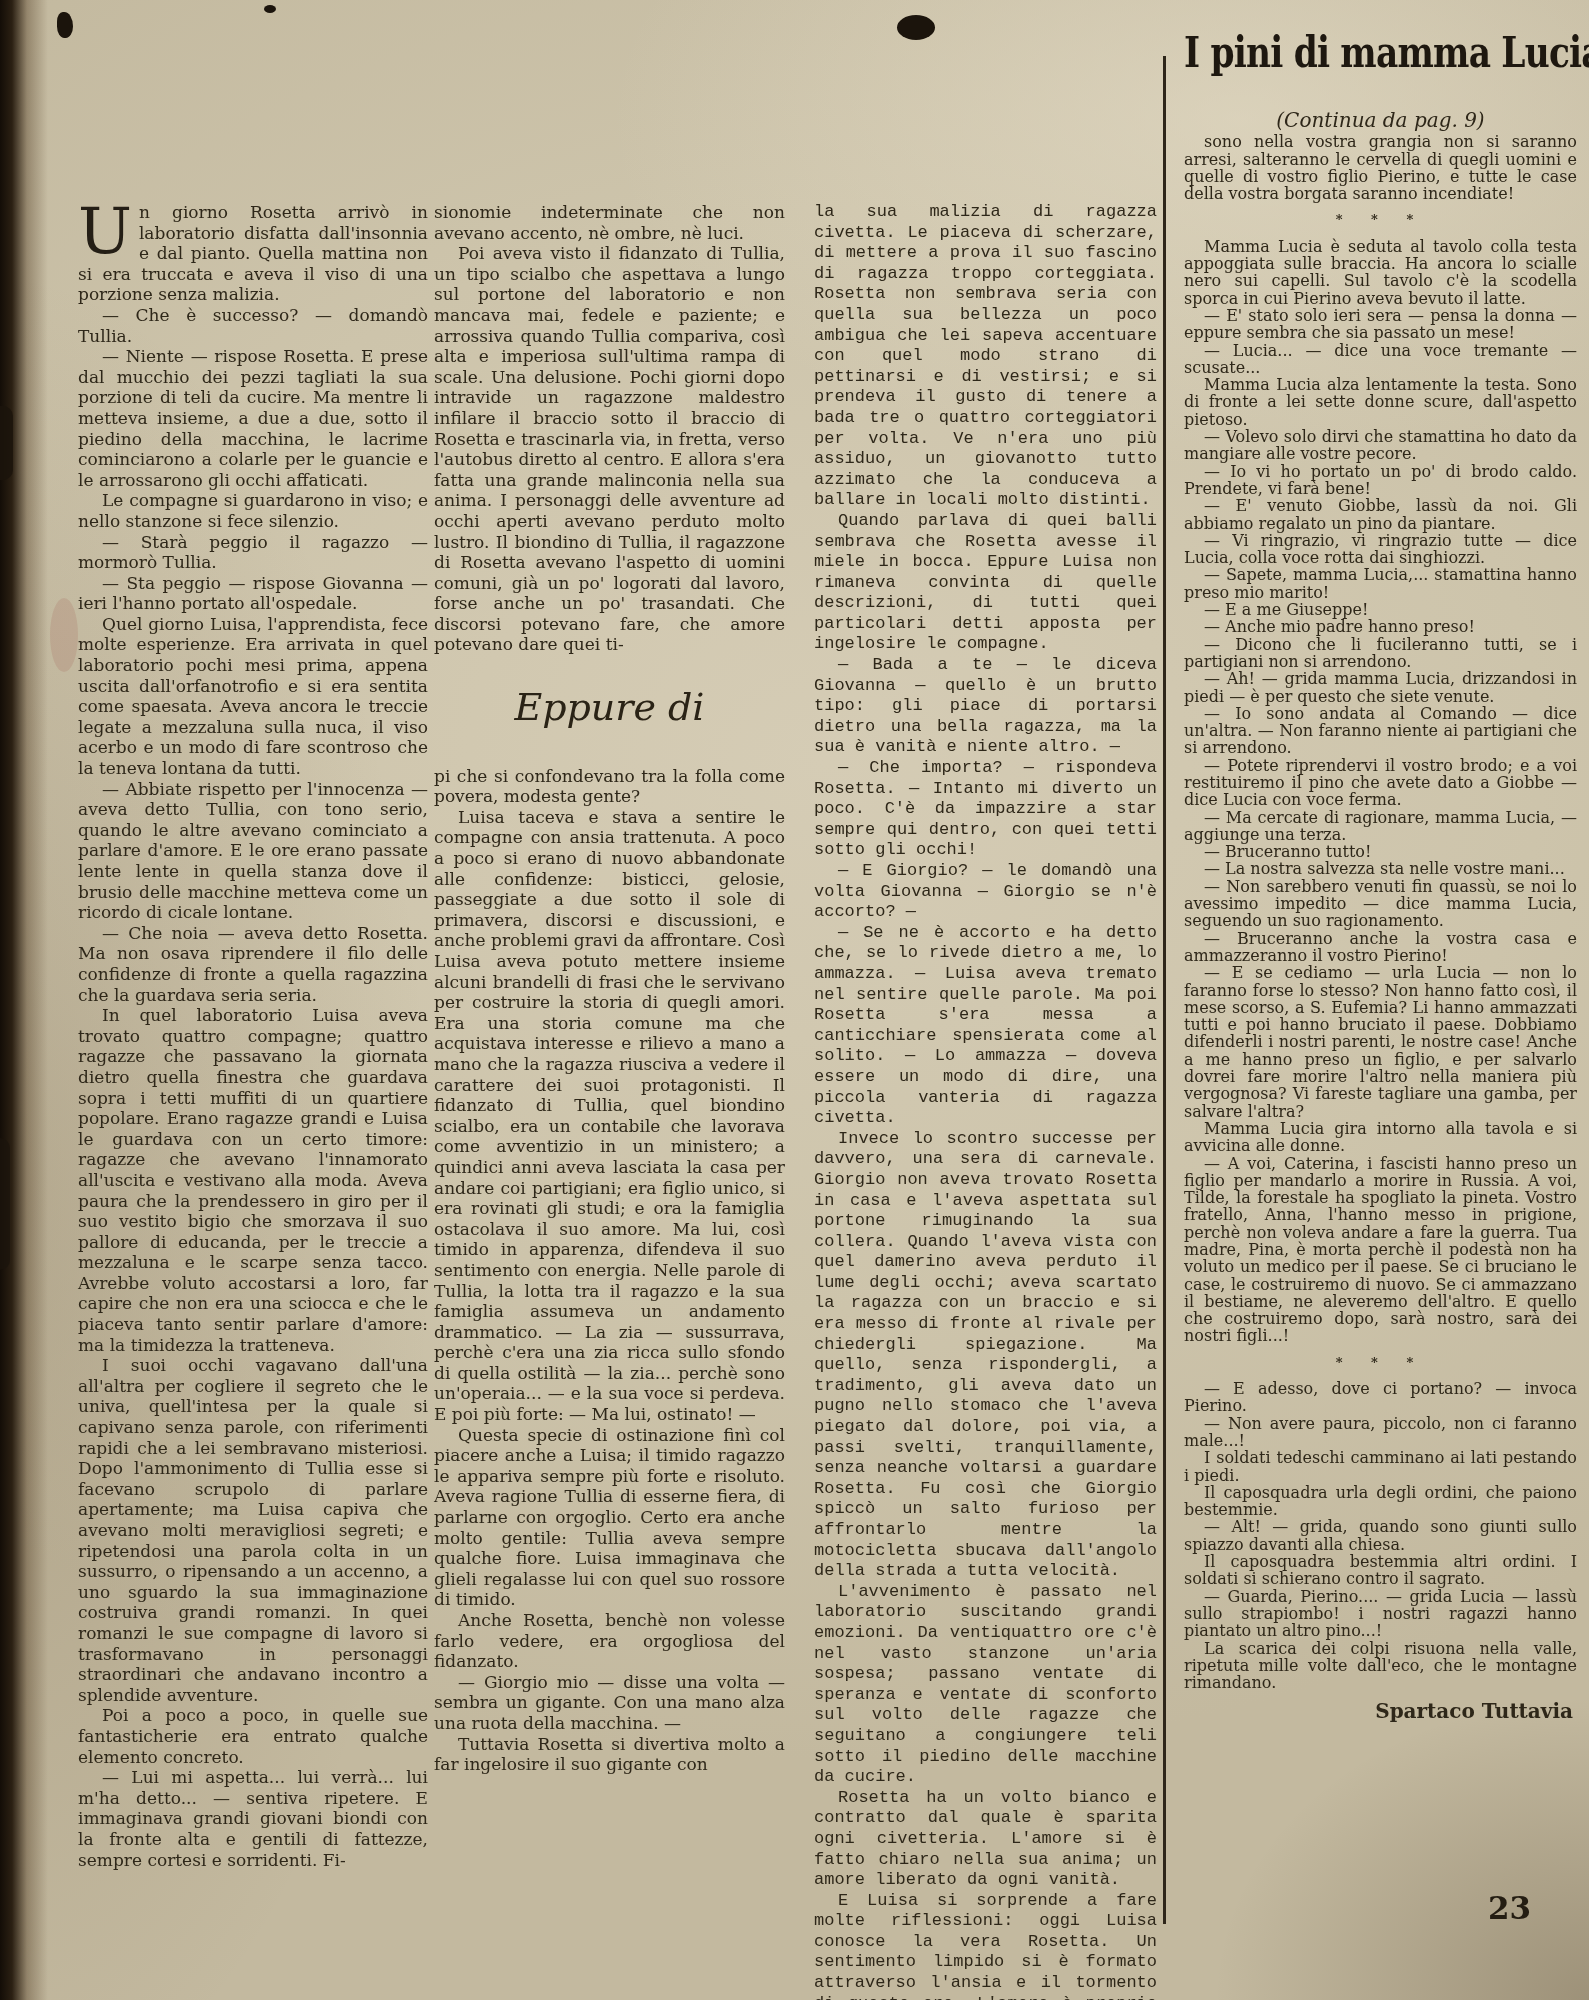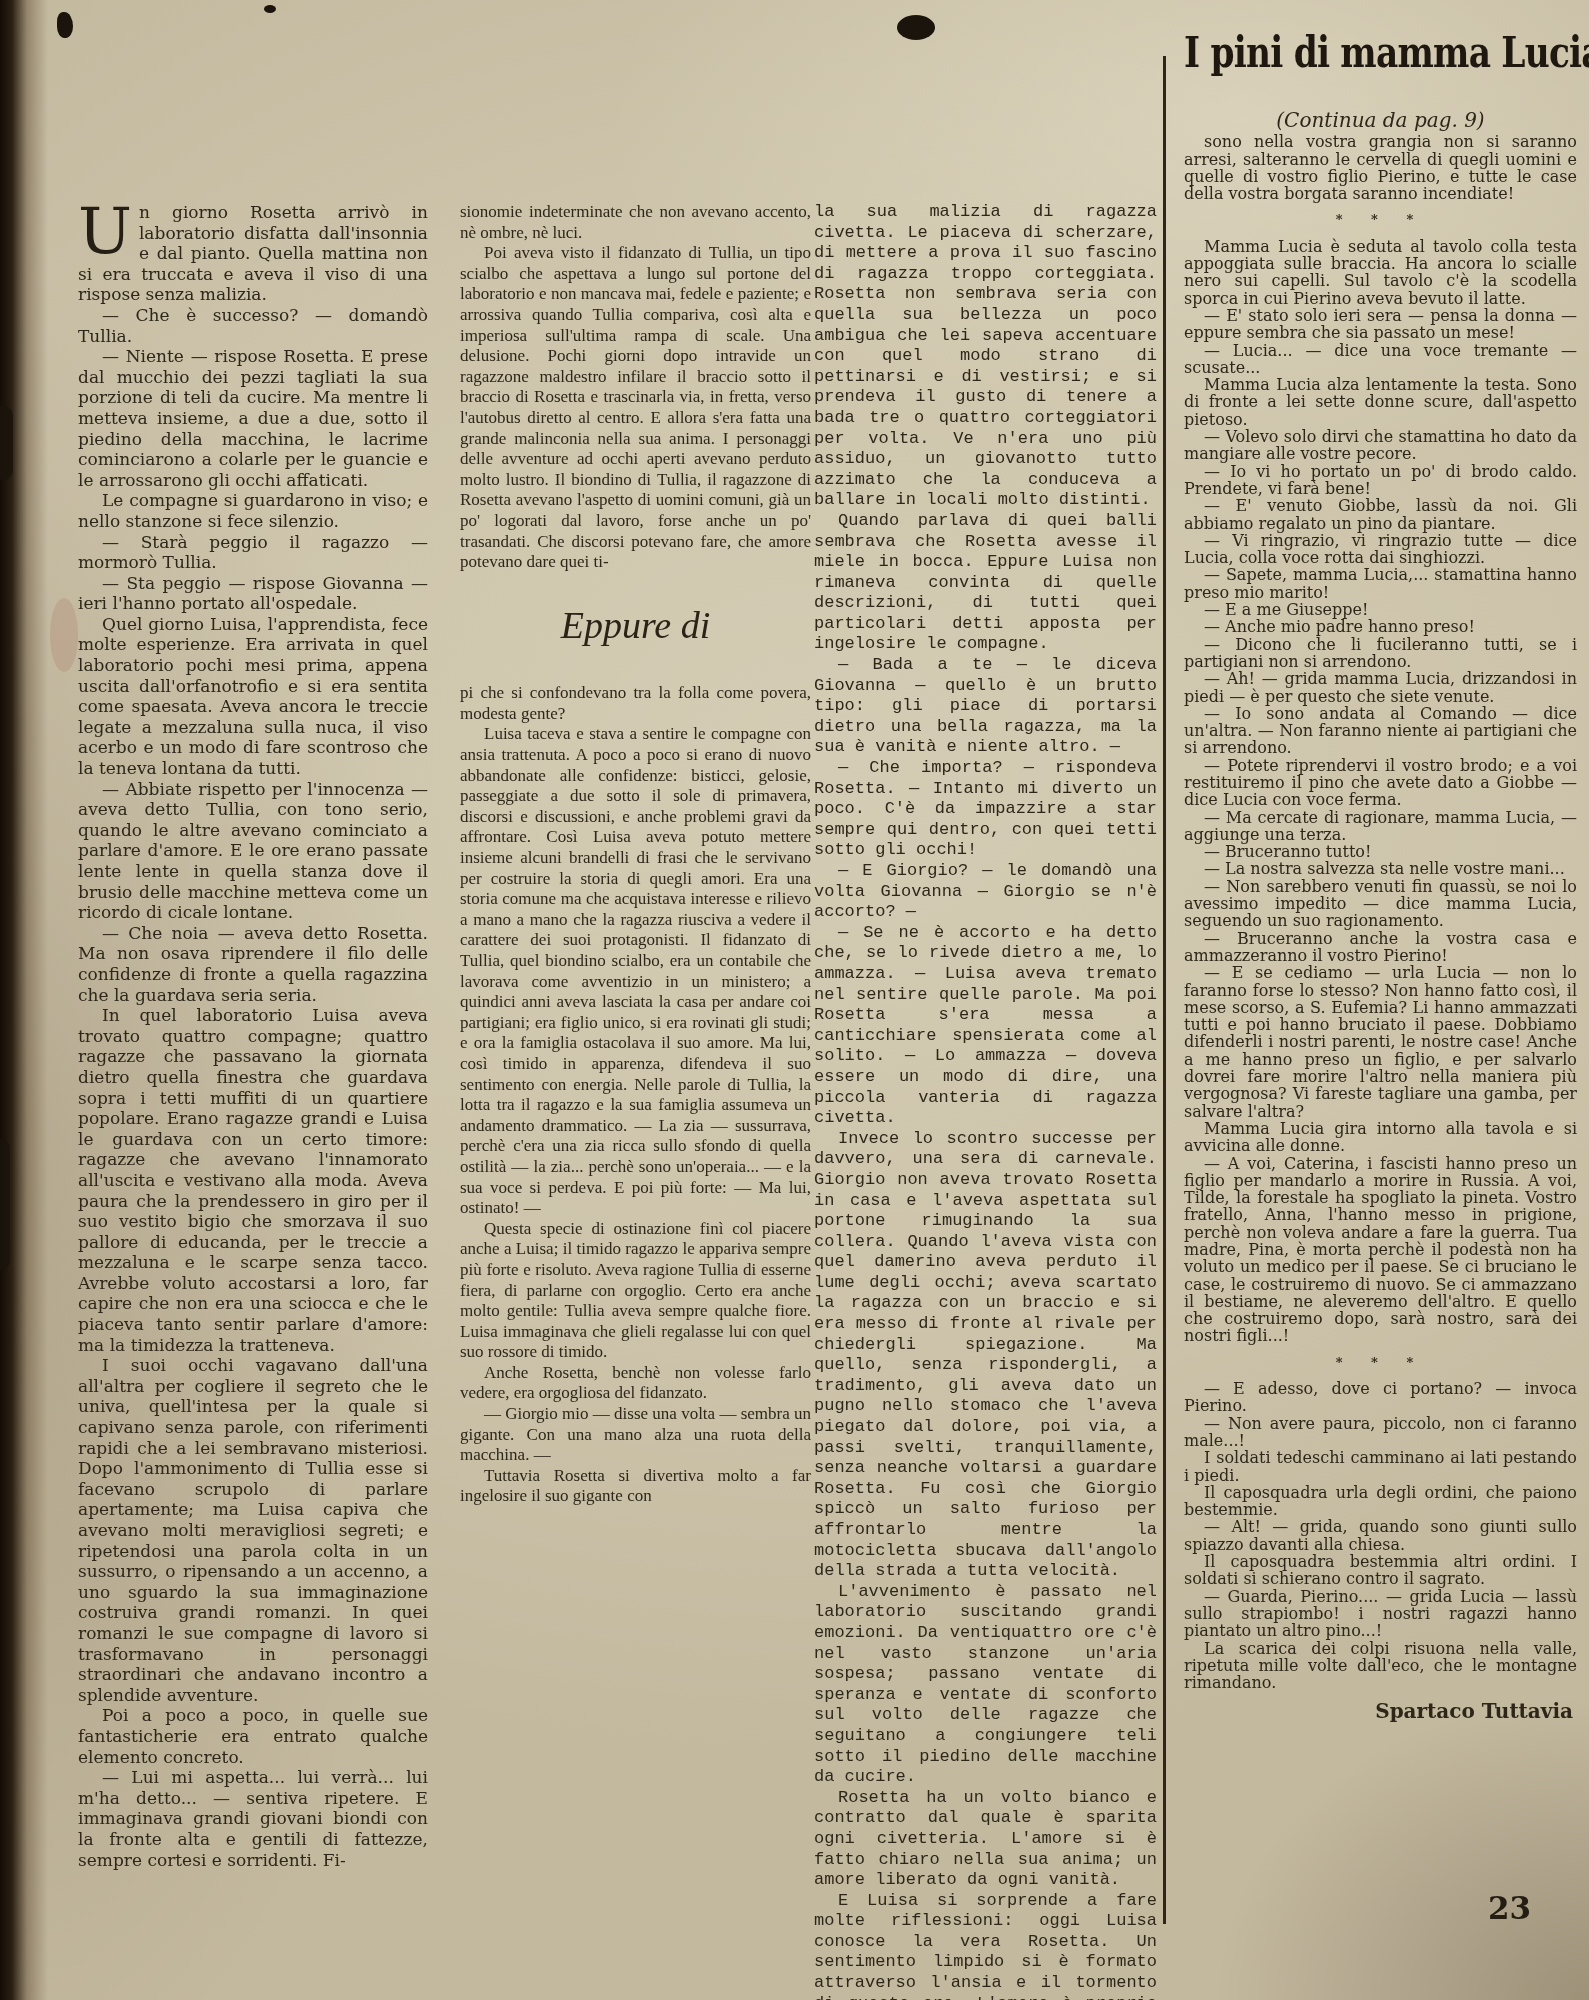--- a/index.html
+++ b/index.html
@@ -22,21 +22,21 @@
   .speck.s5{left:0;top:1138px;width:10px;height:132px;border-radius:0 10px 10px 0;opacity:.75;}
   .stain{position:absolute;left:50px;top:598px;width:28px;height:74px;border-radius:50%;
     background:rgba(158,88,78,.18);}
 
   .headline{position:absolute;left:78px;top:34px;width:1072px;height:135px;margin:0;}
   .headline-inner{display:inline-block;white-space:nowrap;font-weight:bold;font-size:122px;
     line-height:1.05;letter-spacing:-2px;transform:scaleX(.84);transform-origin:left top;color:#1d1812;}
 
   .col{position:absolute;top:202px;text-align:justify;font-size:17px;line-height:20.6px;}
   .col1{left:78px;width:350px;}
-  .col2{left:460px;width:351px;font-family:Liberation Serif, serif;}
+  .col2{left:434px;width:351px;}
   .col3{left:814px;width:343px;font-family:Liberation Mono, monospace;}
   .para{margin:0;text-indent:24px;}
   .flush{text-indent:0;}
   .plist{display:contents;}
   .dropcap{float:left;font-size:64px;line-height:52px;padding:3px 7px 0 0;color:#241e15;}
 
   .byline{text-align:center;font-style:italic;margin:42px 0 48px;color:#2a2316;}
   .byline-line1{font-size:38px;margin-bottom:36px;}
   .byline-line2{font-size:40px;letter-spacing:9px;}
 
@@ -61,21 +61,21 @@
   <div class="edge-left"></div>
   <div class="speck s1"></div>
   <div class="speck s2"></div>
   <div class="speck s3"></div>
   <div class="speck s4"></div>
   <div class="speck s5"></div>
   <div class="stain"></div>
 
 
   <section class="col col1">
-    <p class="para flush"><span class="dropcap">U</span><span>n giorno Rosetta arrivò in laboratorio disfatta dall'insonnia e dal pianto. Quella mattina non si era truccata e aveva il viso di una rispose senza malizia.</span></p>
+    <p class="para flush"><span class="dropcap">U</span><span>n giorno Rosetta arrivò in laboratorio disfatta dall'insonnia e dal pianto. Quella mattina non si era truccata e aveva il viso di una porzione senza malizia.</span></p>
     <div class="plist"><p class="para">— Che è successo? — domandò Tullia.</p><p class="para">— Niente — rispose Rosetta. E prese dal mucchio dei pezzi tagliati la sua porzione di teli da cucire. Ma mentre li metteva insieme, a due a due, sotto il piedino della macchina, le lacrime cominciarono a colarle per le guancie e le arrossarono gli occhi affaticati.</p><p class="para">Le compagne si guardarono in viso; e nello stanzone si fece silenzio.</p><p class="para">— Starà peggio il ragazzo — mormorò Tullia.</p><p class="para">— Sta peggio — rispose Giovanna — ieri l'hanno portato all'ospedale.</p><p class="para">Quel giorno Luisa, l'apprendista, fece molte esperienze. Era arrivata in quel laboratorio pochi mesi prima, appena uscita dall'orfanotrofio e si era sentita come spaesata. Aveva ancora le treccie legate a mezzaluna sulla nuca, il viso acerbo e un modo di fare scontroso che la teneva lontana da tutti.</p><p class="para">— Abbiate rispetto per l'innocenza — aveva detto Tullia, con tono serio, quando le altre avevano cominciato a parlare d'amore. E le ore erano passate lente lente in quella stanza dove il brusio delle macchine metteva come un ricordo di cicale lontane.</p><p class="para">— Che noia — aveva detto Rosetta. Ma non osava riprendere il filo delle confidenze di fronte a quella ragazzina che la guardava seria seria.</p><p class="para">In quel laboratorio Luisa aveva trovato quattro compagne; quattro ragazze che passavano la giornata dietro quella finestra che guardava sopra i tetti muffiti di un quartiere popolare. Erano ragazze grandi e Luisa le guardava con un certo timore: ragazze che avevano l'innamorato all'uscita e vestivano alla moda. Aveva paura che la prendessero in giro per il suo vestito bigio che smorzava il suo pallore di educanda, per le treccie a mezzaluna e le scarpe senza tacco. Avrebbe voluto accostarsi a loro, far capire che non era una sciocca e che le piaceva tanto sentir parlare d'amore: ma la timidezza la tratteneva.</p><p class="para">I suoi occhi vagavano dall'una all'altra per cogliere il segreto che le univa, quell'intesa per la quale si capivano senza parole, con riferimenti rapidi che a lei sembravano misteriosi. Dopo l'ammonimento di Tullia esse si facevano scrupolo di parlare apertamente; ma Luisa capiva che avevano molti meravigliosi segreti; e ripetendosi una parola colta in un sussurro, o ripensando a un accenno, a uno sguardo la sua immaginazione costruiva grandi romanzi. In quei romanzi le sue compagne di lavoro si trasformavano in personaggi straordinari che andavano incontro a splendide avventure.</p><p class="para">Poi a poco a poco, in quelle sue fantasticherie era entrato qualche elemento concreto.</p><p class="para">— Lui mi aspetta... lui verrà... lui m'ha detto... — sentiva ripetere. E immaginava grandi giovani biondi con la fronte alta e gentili di fattezze, sempre cortesi e sorridenti. Fi-</p></div>
   </section>
 
   <section class="col col2">
     <div class="plist"><p class="para flush">sionomie indeterminate che non avevano accento, nè ombre, nè luci.</p><p class="para">Poi aveva visto il fidanzato di Tullia, un tipo scialbo che aspettava a lungo sul portone del laboratorio e non mancava mai, fedele e paziente; e arrossiva quando Tullia compariva, così alta e imperiosa sull'ultima rampa di scale. Una delusione. Pochi giorni dopo intravide un ragazzone maldestro infilare il braccio sotto il braccio di Rosetta e trascinarla via, in fretta, verso l'autobus diretto al centro. E allora s'era fatta una grande malinconia nella sua anima. I personaggi delle avventure ad occhi aperti avevano perduto molto lustro. Il biondino di Tullia, il ragazzone di Rosetta avevano l'aspetto di uomini comuni, già un po' logorati dal lavoro, forse anche un po' trasandati. Che discorsi potevano fare, che amore potevano dare quei ti-</p></div>
     <div class="byline">
       <div class="byline-line1">Eppure di</div>
     </div>
     <div class="plist"><p class="para flush">pi che si confondevano tra la folla come povera, modesta gente?</p><p class="para">Luisa taceva e stava a sentire le compagne con ansia trattenuta. A poco a poco si erano di nuovo abbandonate alle confidenze: bisticci, gelosie, passeggiate a due sotto il sole di primavera, discorsi e discussioni, e anche problemi gravi da affrontare. Così Luisa aveva potuto mettere insieme alcuni brandelli di frasi che le servivano per costruire la storia di quegli amori. Era una storia comune ma che acquistava interesse e rilievo a mano a mano che la ragazza riusciva a vedere il carattere dei suoi protagonisti. Il fidanzato di Tullia, quel biondino scialbo, era un contabile che lavorava come avventizio in un ministero; a quindici anni aveva lasciata la casa per andare coi partigiani; era figlio unico, si era rovinati gli studi; e ora la famiglia ostacolava il suo amore. Ma lui, così timido in apparenza, difendeva il suo sentimento con energia. Nelle parole di Tullia, la lotta tra il ragazzo e la sua famiglia assumeva un andamento drammatico. — La zia — sussurrava, perchè c'era una zia ricca sullo sfondo di quella ostilità — la zia... perchè sono un'operaia... — e la sua voce si perdeva. E poi più forte: — Ma lui, ostinato! —</p><p class="para">Questa specie di ostinazione finì col piacere anche a Luisa; il timido ragazzo le appariva sempre più forte e risoluto. Aveva ragione Tullia di esserne fiera, di parlarne con orgoglio. Certo era anche molto gentile: Tullia aveva sempre qualche fiore. Luisa immaginava che glieli regalasse lui con quel suo rossore di timido.</p><p class="para">Anche Rosetta, benchè non volesse farlo vedere, era orgogliosa del fidanzato.</p><p class="para">— Giorgio mio — disse una volta — sembra un gigante. Con una mano alza una ruota della macchina. —</p><p class="para">Tuttavia Rosetta si divertiva molto a far ingelosire il suo gigante con</p></div>
   </section>

